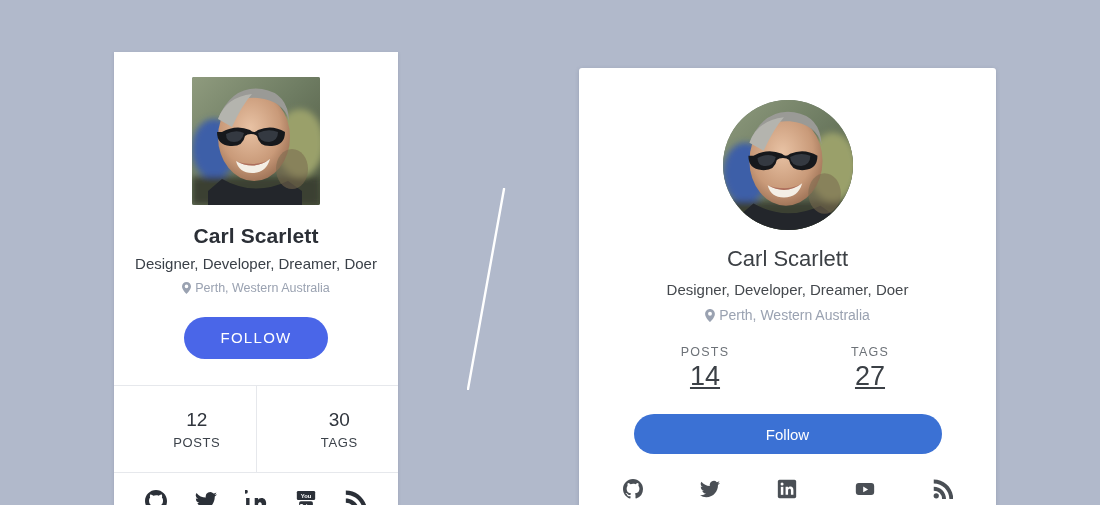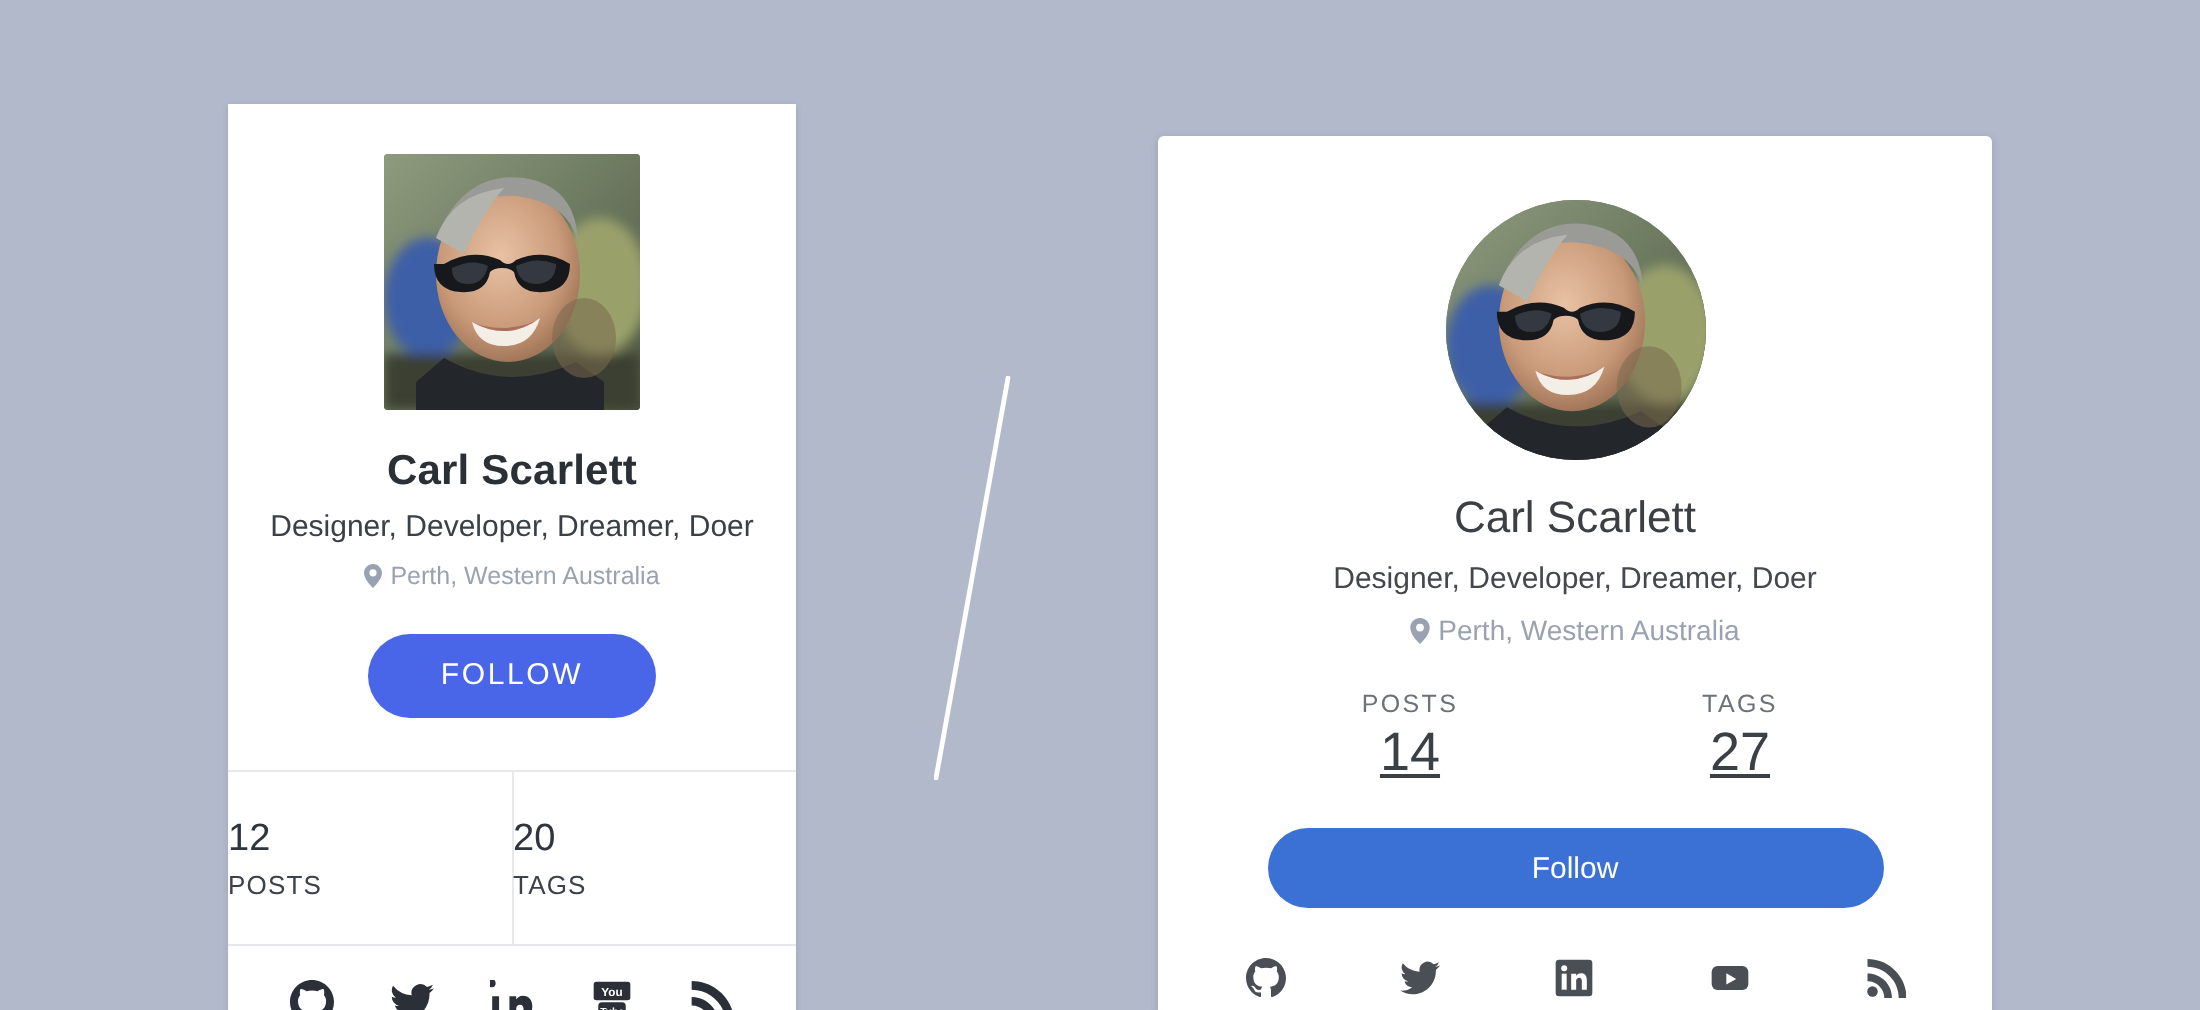--- a/index.html
+++ b/index.html
@@ -113,23 +113,24 @@
   .stats-left {
     display: flex;
     border-top: 1px solid #e6e8ec;
     border-bottom: 1px solid #e6e8ec;
     height: 86px;
   }
   .stat-left {
     flex: 1;
     display: flex;
     flex-direction: column;
-    align-items: flex-start;
+    align-items: center;
     justify-content: center;
     gap: 4px;
+    padding-left: 24px;
   }
   .stat-left + .stat-left { border-left: 1px solid #e6e8ec; }
   .stat-left .num {
     font-size: 19px;
     color: #30353d;
   }
   .stat-left .lbl {
     font-size: 13px;
     color: #3c424a;
     letter-spacing: 0.6px;
@@ -292,21 +293,21 @@
     <div class="follow-wrap-left">
       <button class="btn-follow-left">FOLLOW</button>
     </div>
 
     <div class="stats-left">
       <div class="stat-left">
         <span class="num">12</span>
         <span class="lbl">POSTS</span>
       </div>
       <div class="stat-left">
-        <span class="num">20</span>
+        <span class="num">30</span>
         <span class="lbl">TAGS</span>
       </div>
     </div>
 
     <div class="socials-left">
       <a class="ico">
         <svg width="22" height="22" viewBox="0 0 16 16" fill="currentColor">
           <path d="M8 0C3.58 0 0 3.58 0 8c0 3.54 2.29 6.53 5.47 7.59.4.07.55-.17.55-.38
             0-.19-.01-.82-.01-1.49-2.01.37-2.53-.49-2.69-.94-.09-.23-.48-.94-.82-1.13-.28-.15-.68-.52-.01-.53.63-.01
             1.08.58 1.23.82.72 1.21 1.87.87 2.33.66.07-.52.28-.87.51-1.07-1.78-.2-3.64-.89-3.64-3.95

